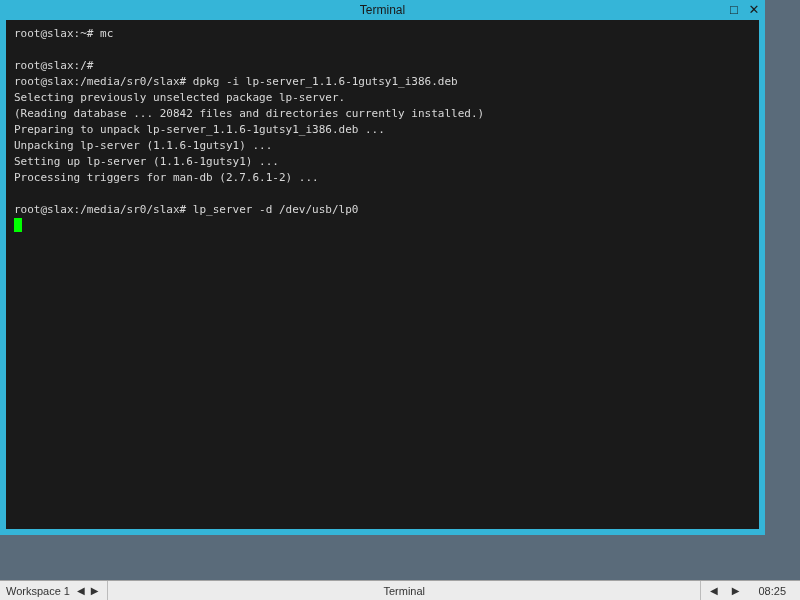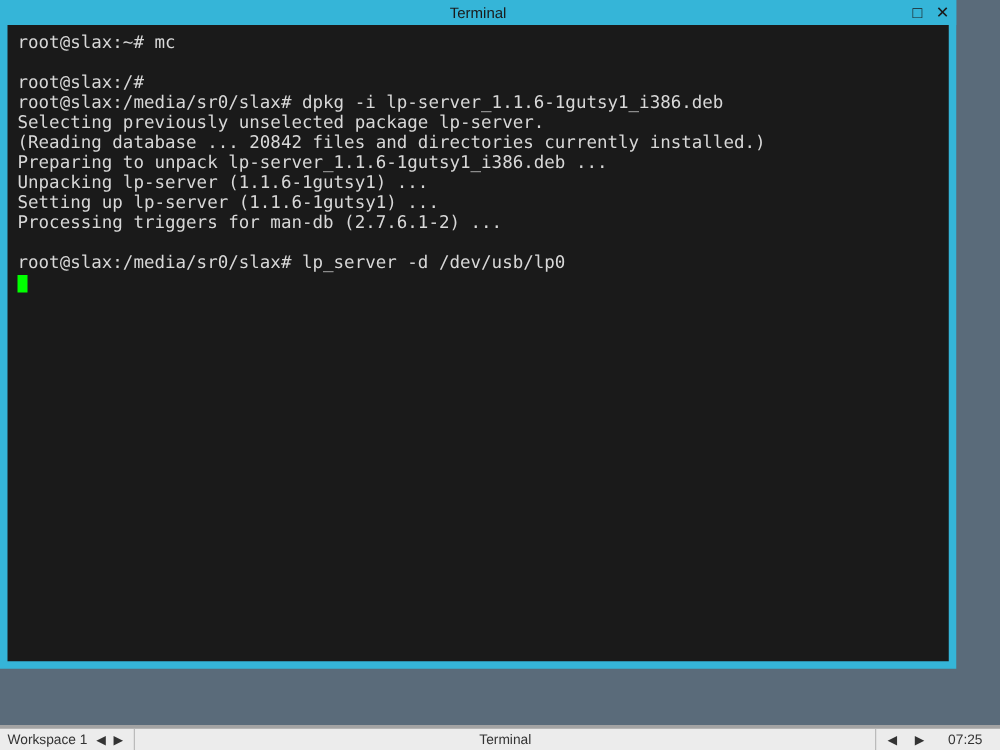--- a/index.html
+++ b/index.html
@@ -54,41 +54,41 @@
       line-height: 14px;
       text-align: center;
       cursor: pointer;
     }
     .terminal-body {
       flex: 1;
       background: #1a1a1a;
       margin: 0 6px 6px 6px;
       padding: 6px 8px;
       color: #d8d8d8;
-      font-size: 14px;
+      font-size: 11px;
       line-height: 16px;
       font-family: "DejaVu Sans Mono", "Menlo", monospace;
       white-space: pre;
       overflow: hidden;
     }
     .cursor-block {
       display: inline-block;
       width: 8px;
       height: 14px;
       background: #00ff00;
       vertical-align: text-bottom;
     }
     .taskbar {
       position: absolute;
       bottom: 0;
       left: 0;
       width: 800px;
       height: 20px;
       background: #ececec;
-      border-top: 3px solid #a3a3a3;
+      border-top: 1px solid #a3a3a3;
       display: flex;
       align-items: center;
       font-family: sans-serif;
       font-size: 11px;
       color: #333;
     }
     .taskbar-section {
       display: flex;
       align-items: center;
       height: 100%;
@@ -147,15 +147,15 @@
     <span class="workspace-label">Workspace 1</span>
     <span class="arrow-btn">◀</span>
     <span class="arrow-btn">▶</span>
   </div>
   <div class="taskbar-section center">
     <span>Terminal</span>
   </div>
   <div class="taskbar-section right">
     <span class="arrow-btn">◀</span>
     <span class="arrow-btn">▶</span>
-    <span class="clock">07:25</span>
+    <span class="clock">08:25</span>
   </div>
 </div>
 
 </body></html>

